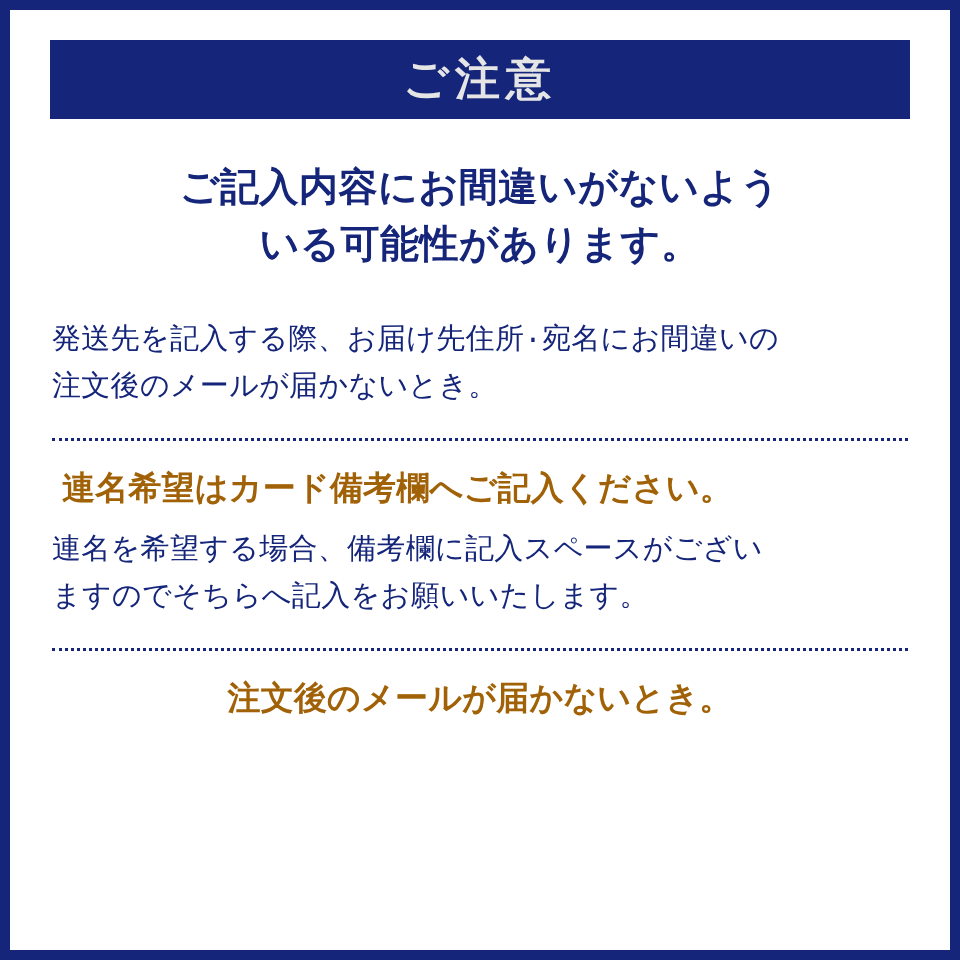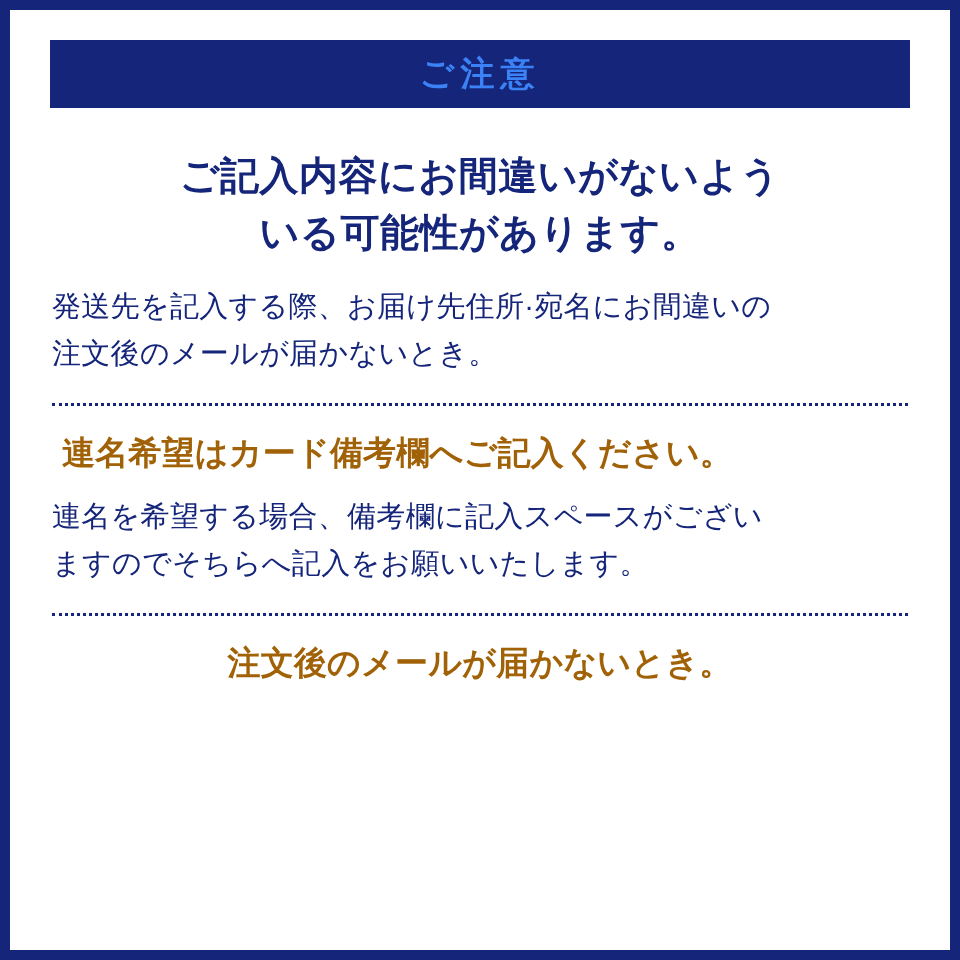--- a/index.html
+++ b/index.html
@@ -23,51 +23,52 @@
   }
   .inner {
     position: relative;
     width: 100%;
     height: 100%;
     box-sizing: border-box;
     padding: 30px 40px 0 40px;
   }
   .banner {
     background: #14257a;
-    color: #3b82f6;
+    color: #e5e5e5;
     text-align: center;
-    font-size: 34px;
+    font-size: 45px;
     font-weight: bold;
     letter-spacing: 6px;
     line-height: 1.0;
     padding: 16px 0 18px 0;
     margin: 0 0 0 0;
   }
   .headline {
     color: #14257a;
     font-weight: bold;
     text-align: center;
     font-size: 39px;
     line-height: 1.45;
     letter-spacing: 0.5px;
-    margin: 40px 0 22px 0;
+    margin: 40px 0 46px 0;
   }
   .headline .ln {
     display: block;
   }
   .body-text {
     color: #14257a;
     font-size: 29px;
     line-height: 1.62;
     letter-spacing: 0.3px;
     margin: 0 2px;
   }
   .body-text .ln {
     display: block;
     white-space: nowrap;
+    font-family: Liberation Mono, monospace;
   }
   .divider {
     height: 0;
     border-top: 3px dotted #14257a;
     margin: 26px 2px 26px 2px;
   }
   .subhead {
     color: #a16207;
     font-weight: bold;
     font-size: 33px;

